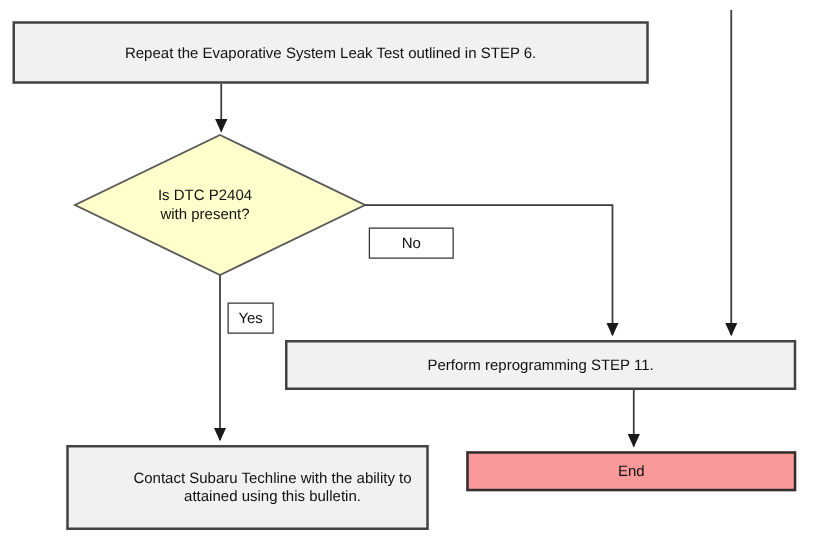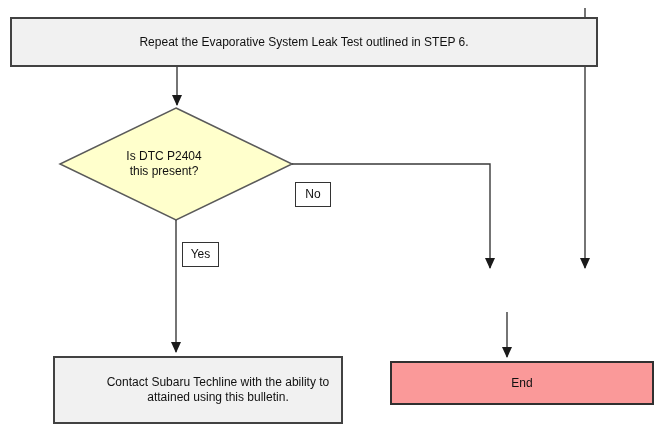--- a/index.html
+++ b/index.html
@@ -47,25 +47,25 @@
   }
 
   .decision-text {
     position: absolute;
     text-align: center;
     font-size: 12px;
     line-height: 15px;
     color: #111111;
   }
 
-  .box-repeat   { left: 10px;  top: 17px;  width: 588px; height: 50px; }
+  .box-repeat   { left: 10px;  top: 17px;  width: 509px; height: 50px; }
   .box-perform  { left: 228px; top: 272px; width: 409px; height: 40px; }
-  .box-end      { left: 390px; top: 361px; width: 264px; height: 44px; }
+  .box-end      { left: 373px; top: 361px; width: 264px; height: 32px; }
   .box-contact  { left: 53px;  top: 356px; width: 290px; height: 68px; flex-direction: column; padding-left: 40px; }
-  .label-no     { left: 295px; top: 182px; width: 36px;  height: 25px; }
+  .label-no     { left: 295px; top: 182px; width: 68px;  height: 25px; }
   .label-yes    { left: 182px; top: 226px; width: 37px;  height: 25px; margin-top: 16px; }
   .decision-text-pos { left: 48px; top: 149px; width: 232px; }
 </style>
 </head>
 <body>
 
 <div class="canvas">
 
   <svg class="connector-layer" width="656" height="435" viewBox="0 0 656 435">
     <defs>
@@ -86,30 +86,33 @@
 
     <line x1="507" y1="312" x2="507" y2="357" stroke="#3a3a3a" stroke-width="1.4" marker-end="url(#arrow)"></line>
   </svg>
 
   <div class="node process box-repeat">
     <span>Repeat the Evaporative System Leak Test outlined in STEP 6.</span>
   </div>
 
   <div class="decision-text decision-text-pos">
     <div>Is DTC P2404</div>
-    <div>this present?</div>
+    <div>with present?</div>
   </div>
 
   <div class="node edge-label label-no">
     <span>No</span>
   </div>
   <div class="node edge-label label-yes">
     <span>Yes</span>
   </div>
 
+  <div class="node process box-perform">
+    <span>Perform reprogramming STEP 11.</span>
+  </div>
 
   <div class="node terminator box-end">
     <span>End</span>
   </div>
 
   <div class="node process box-contact">
     <div>Contact Subaru Techline with the ability to</div>
     <div>attained using this bulletin.</div>
   </div>
 

